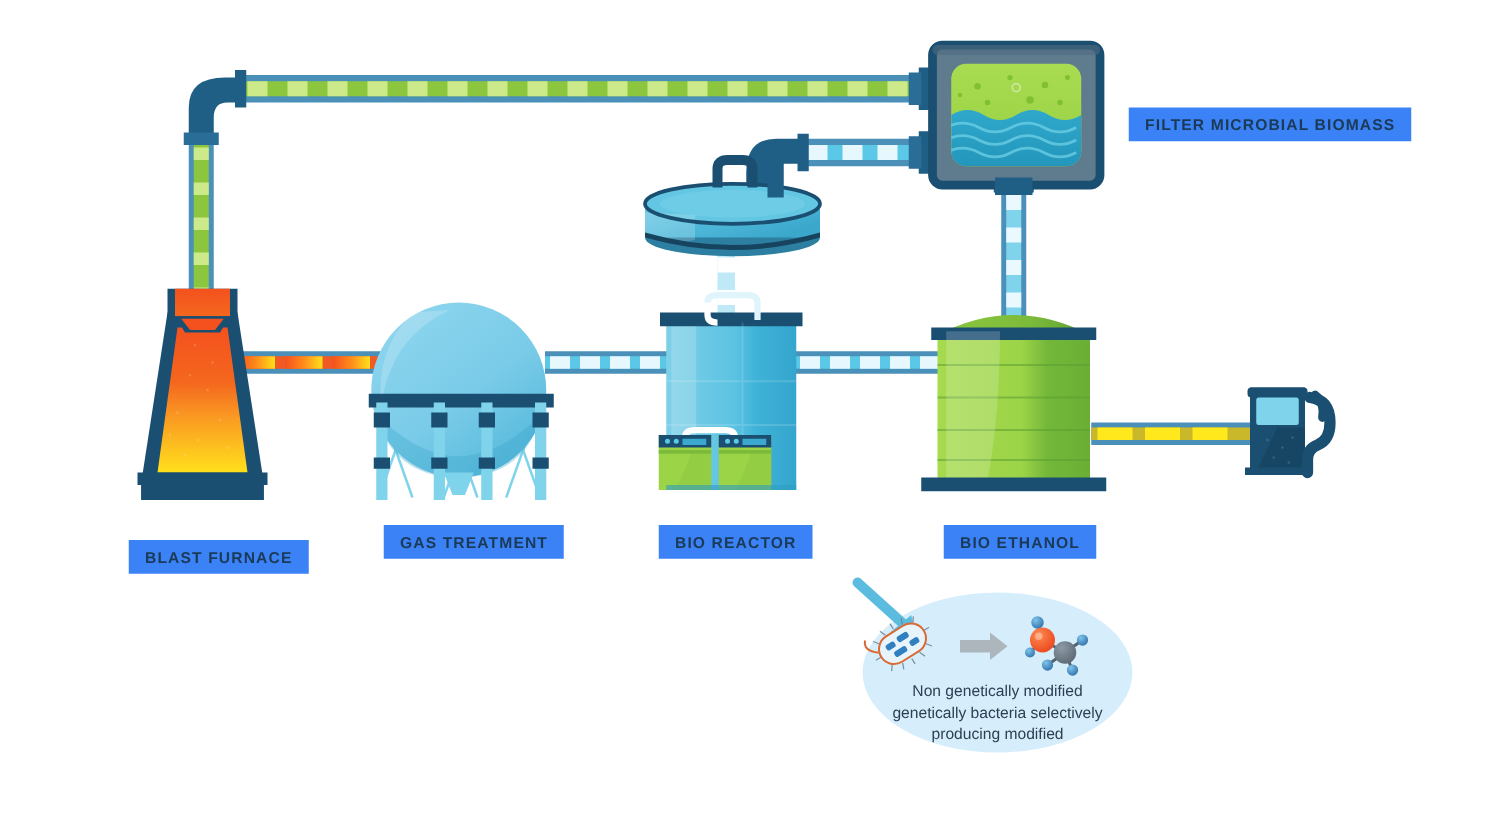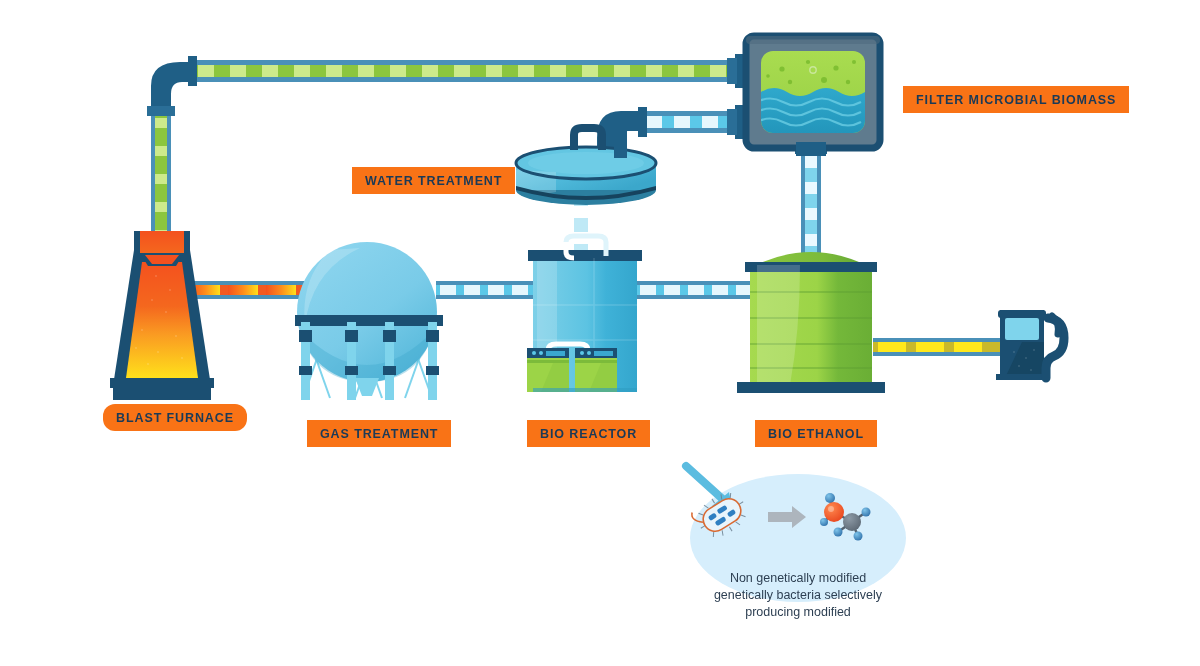--- a/index.html
+++ b/index.html
@@ -10,21 +10,21 @@
   }
   #stage {
     position: relative;
     width: 1200px;
     height: 666px;
     background: #ffffff;
     overflow: hidden;
   }
   .label {
     position: absolute;
-    background: #f97316;
+    background: #3b82f6;
     color: #1b3a57;
     font-weight: bold;
     font-size: 12.5px;
     letter-spacing: 0.9px;
     padding: 7px 13px 6px 13px;
     white-space: nowrap;
     font-family: "Liberation Sans", sans-serif;
   }
   .annotation-text {
     position: absolute;
@@ -511,26 +511,25 @@
         <circle cx="10" cy="20" r="4.5" fill="url(#hyd)"></circle>
         <circle cx="-10" cy="16" r="4.5" fill="url(#hyd)"></circle>
         <circle cx="-24" cy="6" r="4" fill="url(#hyd)"></circle>
         <circle cx="4" cy="6" r="9" fill="url(#carb)"></circle>
         <circle cx="-14" cy="-4" r="10" fill="url(#oxy)"></circle>
         <circle cx="-17" cy="-7" r="3" fill="#ffffff" opacity="0.35"></circle>
       </g>
     </g>
   </svg>
 
-  <div class="label" style="left:103px; top:404px;border-radius:12px;">BLAST FURNACE</div>
+  <div class="label" style="left:103px; top:432px;">BLAST FURNACE</div>
   <div class="label" style="left:307px; top:420px;">GAS TREATMENT</div>
   <div class="label" style="left:527px; top:420px;">BIO REACTOR</div>
   <div class="label" style="left:755px; top:420px;">BIO ETHANOL</div>
-  <div class="label" style="left:352px; top:167px;">WATER TREATMENT</div>
   <div class="label" style="left:903px; top:86px;">FILTER MICROBIAL BIOMASS</div>
 
-  <div class="annotation-text" style="left:678px; top:545px;margin-top:25px;">
+  <div class="annotation-text" style="left:678px; top:545px;">
     <div>Non genetically modified</div>
     <div>genetically bacteria selectively</div>
     <div>producing modified</div>
   </div>
 
 </div>
 
 </body></html>

